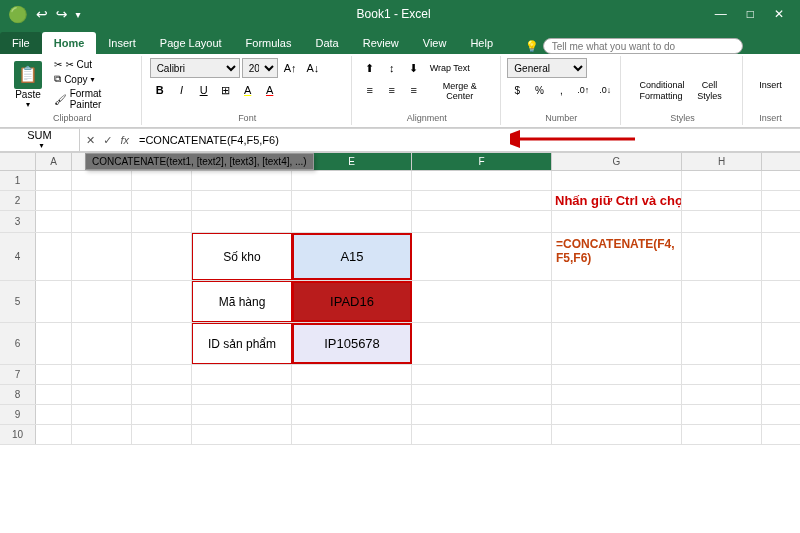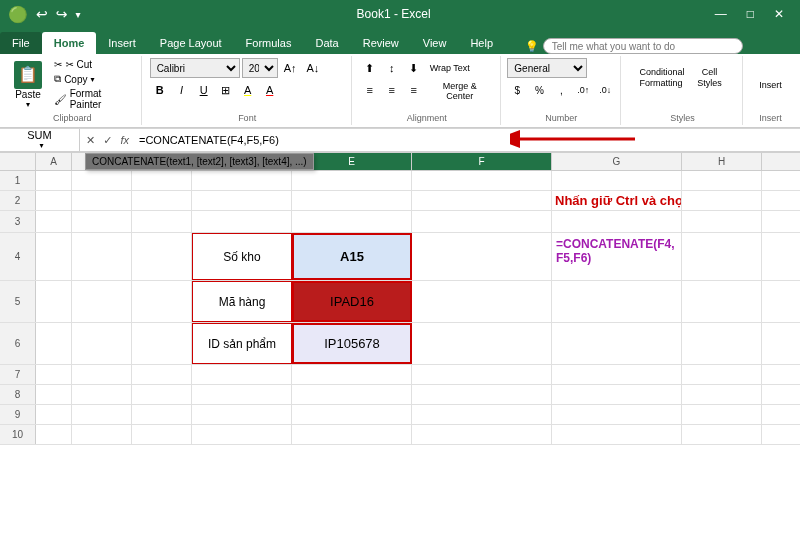--- a/index.html
+++ b/index.html
@@ -395,21 +395,21 @@
           <button class="font-btn" style="font-size:10px;">%</button>
           <button class="font-btn" style="font-size:10px;">,</button>
           <button class="font-btn" style="font-size:9px;">.0↑</button>
           <button class="font-btn" style="font-size:9px;">.0↓</button>
         </div>
       </div>
       <div class="ribbon-group-label">Number</div>
     </div>
 
     <div class="ribbon-group styles-group">
-      <div style="display:flex; gap:4px; flex:1; align-items:flex-start;">
+      <div style="display:flex; gap:4px; flex:1; align-items:flex-end;">
         <button class="font-btn" style="font-size:9px; height:40px; width:50px; white-space:normal; line-height:1.2;">Conditional Formatting</button>
         <button class="font-btn" style="font-size:9px; height:40px; width:40px; white-space:normal; line-height:1.2;">Cell Styles</button>
       </div>
       <div class="ribbon-group-label">Styles</div>
     </div>
 
     <div class="ribbon-group" style="min-width:50px;">
       <div style="flex:1; display:flex; align-items:center;">
         <button class="font-btn" style="font-size:9px; height:40px; width:40px; white-space:normal;">Insert</button>
       </div>
@@ -497,23 +497,23 @@
       <div class="sheet-cell cw-g"></div>
       <div class="sheet-cell cw-h"></div>
     </div>
 
     <div class="sheet-row" style="height:48px;">
       <div class="row-header">4</div>
       <div class="sheet-cell cw-a"></div>
       <div class="sheet-cell cw-b"></div>
       <div class="sheet-cell cw-c"></div>
       <div class="sheet-cell cw-d" style="border: 1px solid #cc0000; justify-content:center; font-size:12px;">Số kho</div>
-      <div class="sheet-cell cw-e blue-bg" style="border: 2px solid #cc0000; justify-content:center; font-size:13px; font-weight:700;">A15</div>
-      <div class="sheet-cell cw-f"></div>
-      <div class="sheet-cell cw-g" style="align-items:flex-start; padding:4px; font-size:12px; font-weight:bold; color:#a21caf; white-space:pre-line;">=CONCATENATE(F4,
+      <div class="sheet-cell cw-e blue-bg" style="border: 2px solid #cc0000; justify-content:center; font-size:13px; font-weight:400;">A15</div>
+      <div class="sheet-cell cw-f"></div>
+      <div class="sheet-cell cw-g" style="align-items:flex-start; padding:4px; font-size:12px; font-weight:bold; color:#c2410c; white-space:pre-line;">=CONCATENATE(F4,
 F5,F6)</div>
       <div class="sheet-cell cw-h"></div>
     </div>
 
     <div class="sheet-row" style="height:42px;">
       <div class="row-header">5</div>
       <div class="sheet-cell cw-a"></div>
       <div class="sheet-cell cw-b"></div>
       <div class="sheet-cell cw-c"></div>
       <div class="sheet-cell cw-d" style="border: 1px solid #cc0000; justify-content:center; font-size:12px;">Mã hàng</div>

